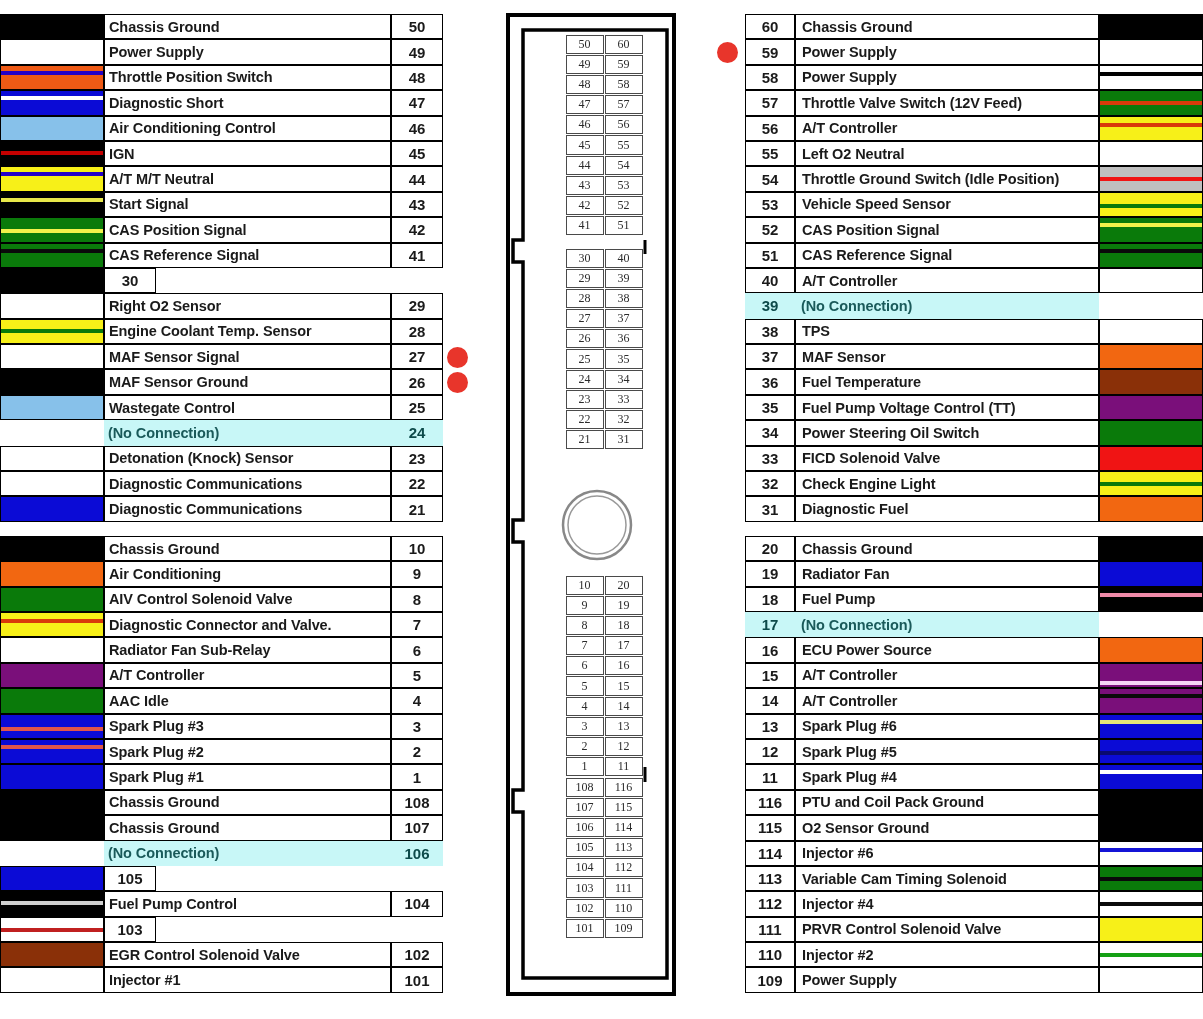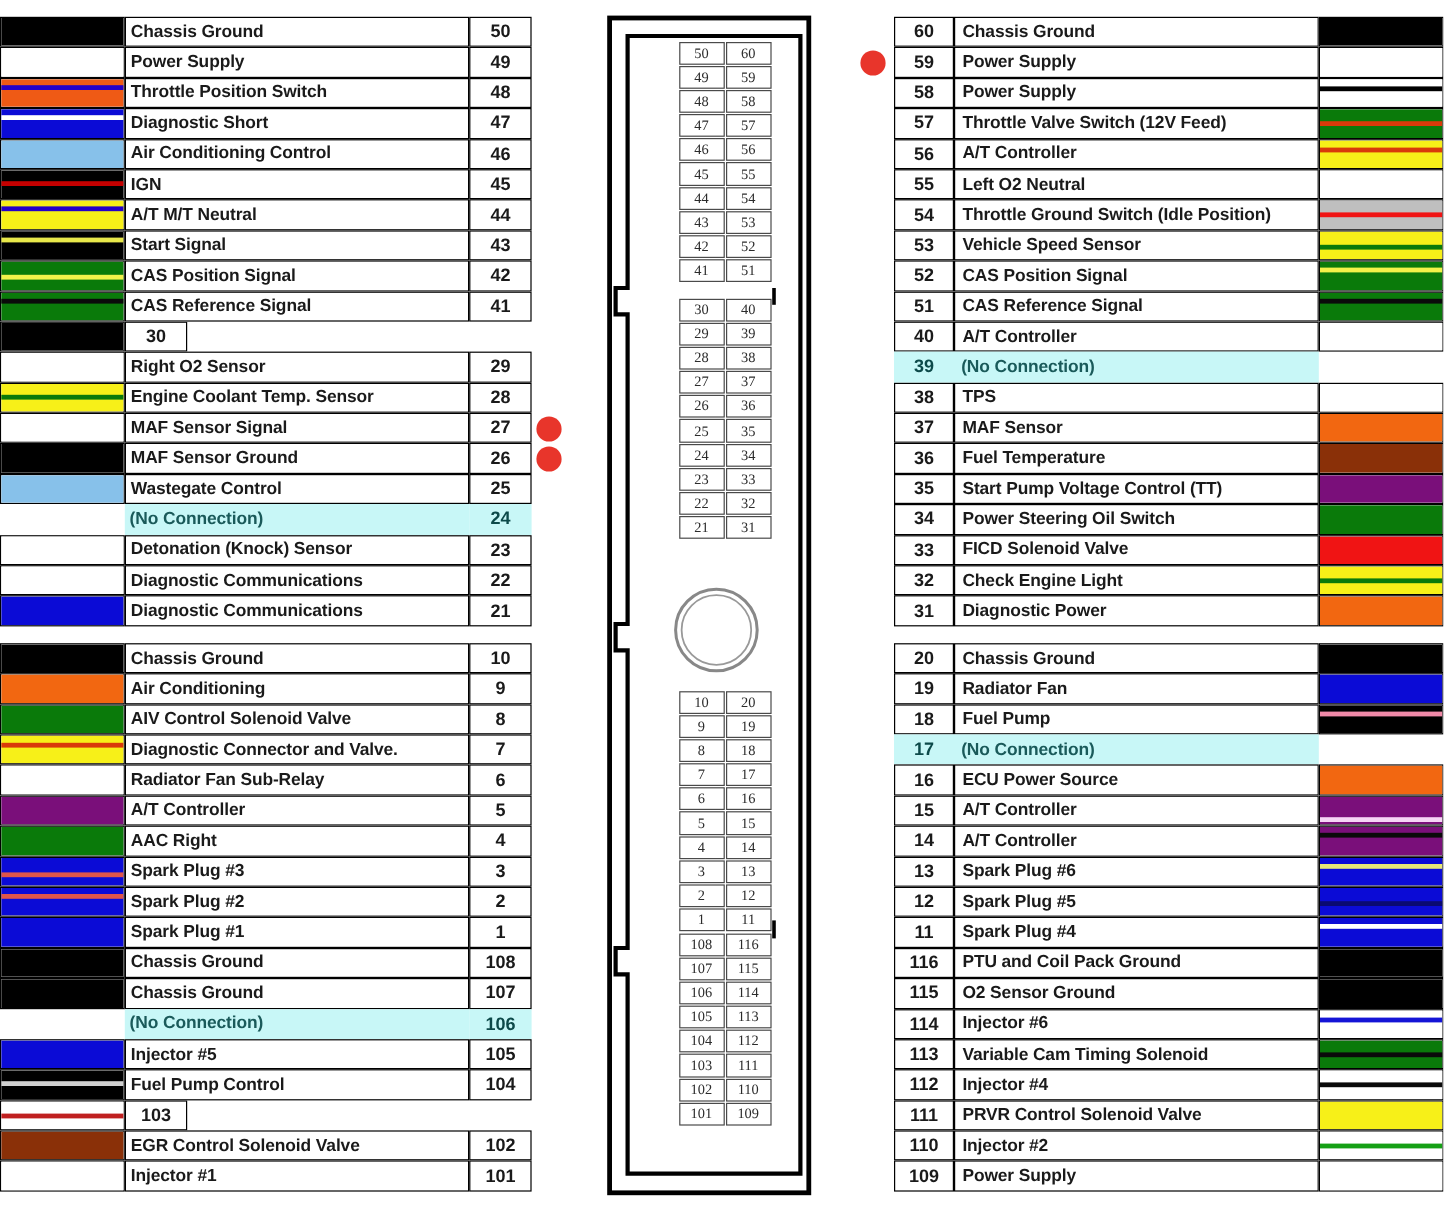--- a/index.html
+++ b/index.html
@@ -319,21 +319,21 @@
         <div class="wire">
           <div class="base" style="background: rgb(122, 15, 122);"></div>
         </div>
         <div class="label">A/T Controller</div>
         <div class="num">5</div>
       </div>
       <div class="pin-row">
         <div class="wire">
           <div class="base" style="background: rgb(10, 122, 10);"></div>
         </div>
-        <div class="label">AAC Right</div>
+        <div class="label">AAC Idle</div>
         <div class="num">4</div>
       </div>
       <div class="pin-row">
         <div class="wire">
           <div class="base" style="background: rgb(11, 11, 214);"></div>
           <div class="stripe" style="background: rgb(224, 85, 74); top: 12px;"></div>
         </div>
         <div class="label">Spark Plug #3</div>
         <div class="num">3</div>
       </div>
@@ -368,21 +368,20 @@
       </div>
       <div class="pin-row nc">
         <div class="wire none"></div>
         <div class="label">(No Connection)</div>
         <div class="num">106</div>
       </div>
       <div class="pin-row">
         <div class="wire">
           <div class="base" style="background: rgb(11, 11, 214);"></div>
         </div>
-        <div class="label">Injector #5</div>
         <div class="num">105</div>
       </div>
       <div class="pin-row">
         <div class="wire">
           <div class="base" style="background: rgb(0, 0, 0);"></div>
           <div class="stripe" style="background: rgb(208, 208, 208); top: 9px;"></div>
         </div>
         <div class="label">Fuel Pump Control</div>
         <div class="num">104</div>
       </div>
@@ -693,21 +692,21 @@
       </div>
       <div class="pin-row right-tbl-row">
         <div class="num right-tbl">36</div>
         <div class="label">Fuel Temperature</div>
         <div class="wire">
           <div class="base" style="background: rgb(138, 48, 8);"></div>
         </div>
       </div>
       <div class="pin-row right-tbl-row">
         <div class="num right-tbl">35</div>
-        <div class="label">Start Pump Voltage Control (TT)</div>
+        <div class="label">Fuel Pump Voltage Control (TT)</div>
         <div class="wire">
           <div class="base" style="background: rgb(122, 15, 122);"></div>
         </div>
       </div>
       <div class="pin-row right-tbl-row">
         <div class="num right-tbl">34</div>
         <div class="label">Power Steering Oil Switch</div>
         <div class="wire">
           <div class="base" style="background: rgb(10, 122, 10);"></div>
         </div>
@@ -722,21 +721,21 @@
       <div class="pin-row right-tbl-row">
         <div class="num right-tbl">32</div>
         <div class="label">Check Engine Light</div>
         <div class="wire">
           <div class="base" style="background: rgb(247, 240, 24);"></div>
           <div class="stripe" style="background: rgb(10, 122, 10); top: 10px;"></div>
         </div>
       </div>
       <div class="pin-row right-tbl-row">
         <div class="num right-tbl">31</div>
-        <div class="label">Diagnostic Power</div>
+        <div class="label">Diagnostic Fuel</div>
         <div class="wire">
           <div class="base" style="background: rgb(242, 103, 17);"></div>
         </div>
       </div>
       <div class="spacer-row"></div>
       <div class="pin-row right-tbl-row">
         <div class="num right-tbl">20</div>
         <div class="label">Chassis Ground</div>
         <div class="wire">
           <div class="base" style="background: rgb(0, 0, 0);"></div>

